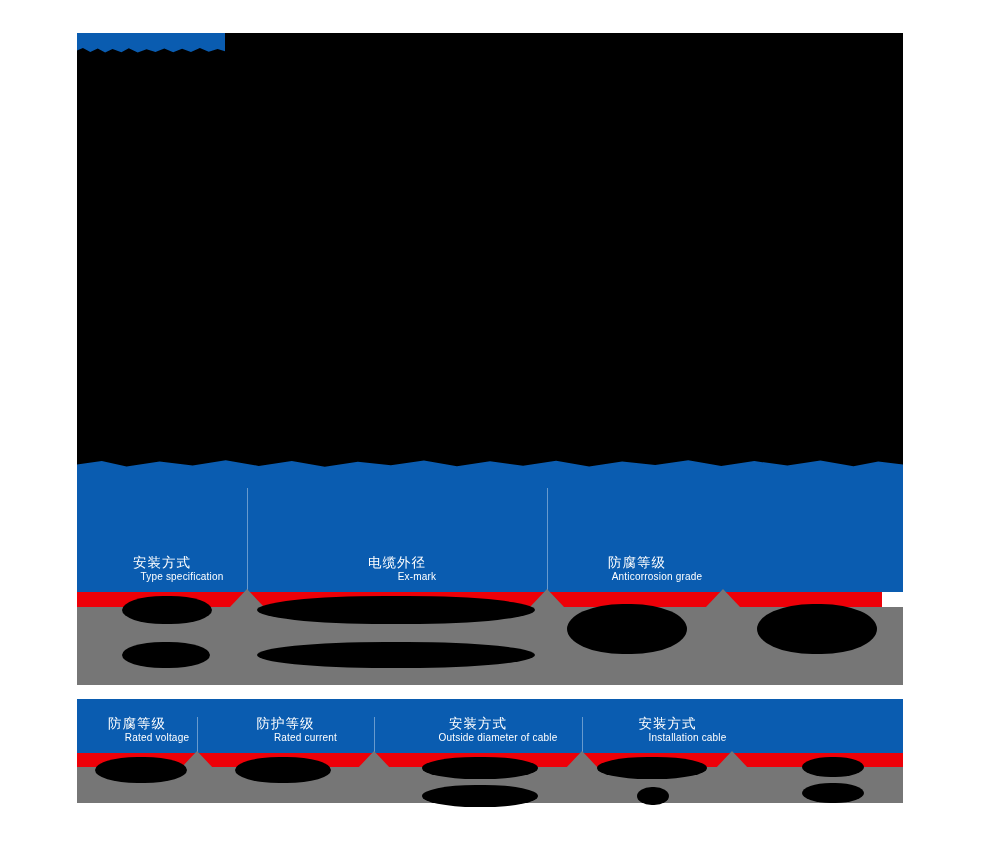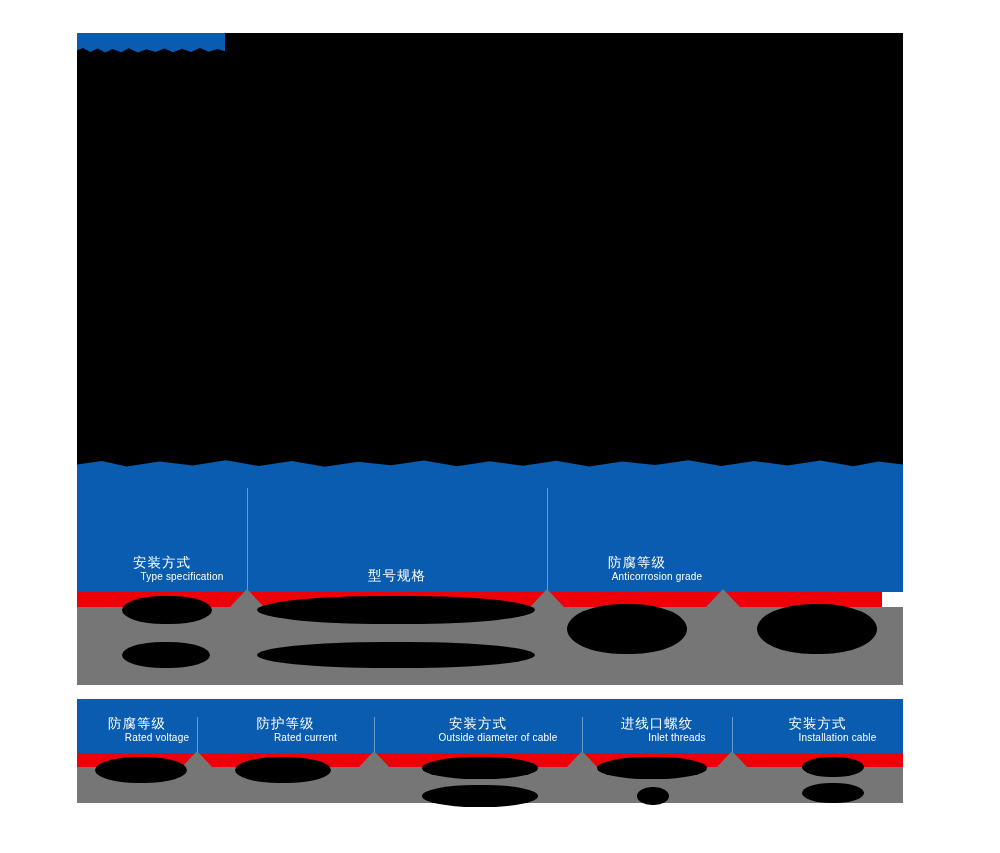--- a/index.html
+++ b/index.html
@@ -94,21 +94,22 @@
 
         <div class="col" style="width:170px;">
           <div class="col-label">
             <span class="cn">安装方式</span>
             <span class="en">Type specification</span>
           </div>
         </div>
 
         <div class="col" style="width:300px;">
           <div class="col-label">
-            <span class="cn">型号规格</span>
+            <span class="cn">电缆外径</span>
+            <span class="en">Ex-mark</span>
           </div>
         </div>
 
 
         <div class="col" style="width:180px;">
           <div class="col-label">
             <span class="cn">防腐等级</span>
             <span class="en">Anticorrosion grade</span>
           </div>
         </div>
@@ -152,26 +153,20 @@
           </div>
         </div>
 
         <div class="col" style="width:208px;">
           <div class="col-label">
             <span class="cn">安装方式</span>
             <span class="en">Outside diameter of cable</span>
           </div>
         </div>
 
-        <div class="col" style="width:150px;">
-          <div class="col-label">
-            <span class="cn">进线口螺纹</span>
-            <span class="en">Inlet threads</span>
-          </div>
-        </div>
 
         <div class="col" style="width:171px;">
           <div class="col-label">
             <span class="cn">安装方式</span>
             <span class="en">Installation cable</span>
           </div>
         </div>
 
       </div>
     </div>

